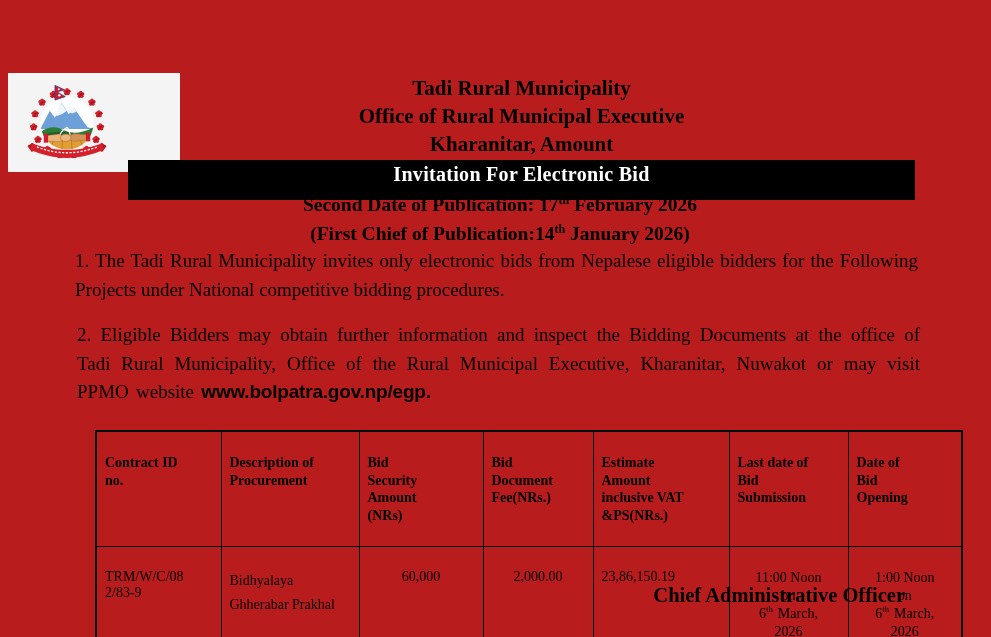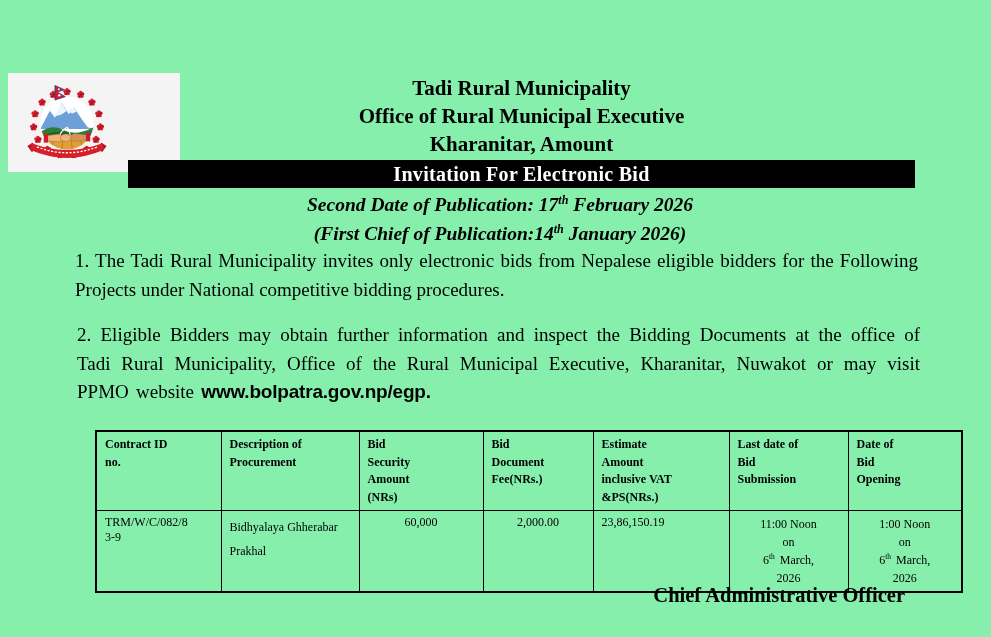--- a/index.html
+++ b/index.html
@@ -1,46 +1,46 @@
 <!DOCTYPE html>
 <html><head>
 <meta charset="utf-8">
 <style>
   html,body{margin:0;padding:0;background:#ffffff;}
   #page{
-    position:relative;width:991px;height:637px;background:#86efac;
+    position:relative;width:991px;height:637px;background:#b91c1c;
     font-family:"Liberation Serif",serif;color:#000;overflow:hidden;
   }
   .abs{position:absolute;}
 
   .logo-backdrop{left:8px;top:73px;width:172px;height:99px;background:#f4f4f4;}
   .emblem{left:24px;top:84px;width:86px;height:76px;}
 
   .heading{left:128px;top:74px;width:787px;text-align:center;
     font-weight:bold;font-size:21px;line-height:28px;}
 
-  .banner{left:128px;top:160px;width:787px;height:28px;line-height:28px;
+  .banner{left:128px;top:160px;width:787px;height:40px;line-height:28px;
     text-align:center;font-weight:bold;font-size:20px;letter-spacing:.3px;}
 
   .pub{left:55px;top:190px;width:890px;text-align:center;
-    font-weight:bold;font-size:19.5px;line-height:29px;font-style:italic;}
+    font-weight:bold;font-size:19.5px;line-height:29px;}
 
   sup.ord{font-size:.62em;vertical-align:super;line-height:0;}
 
   .para{margin:0;font-size:19px;line-height:28.5px;text-align:justify;}
   .p1{left:75px;top:247px;width:843px;}
   .p2{left:77px;top:321px;width:843px;word-spacing:2.5px;}
   .site{font-family:"Liberation Sans",sans-serif;font-weight:bold;
     font-size:19px;letter-spacing:-.2px;word-spacing:0;}
 
   table.bid{position:absolute;left:95px;top:430px;width:866px;
     border-collapse:collapse;table-layout:fixed;border:2.5px solid #000;}
   table.bid th,table.bid td{
     border:1.8px solid #000;vertical-align:top;box-sizing:border-box;
-    font-size:12px;padding:4px 8px;overflow:hidden;}
+    font-size:14px;padding:22px 8px;overflow:hidden;}
   table.bid th{font-weight:bold;text-align:left;line-height:17.5px;white-space:pre-line;}
   tr.hrow{height:74px;} tr.brow{height:74px;}
   .ac{text-align:center;}
   td.desc{font-size:19px;line-height:24px;text-align:left;padding-top:5px;}
   td.time{line-height:18px;}
   .cid{display:inline-block;max-width:84px;word-break:break-all;text-align:left;}
   .msp{display:inline-block;width:5px;}
 
   .signature{left:95px;top:584px;width:810px;text-align:right;
     font-weight:bold;font-size:20.5px;}

